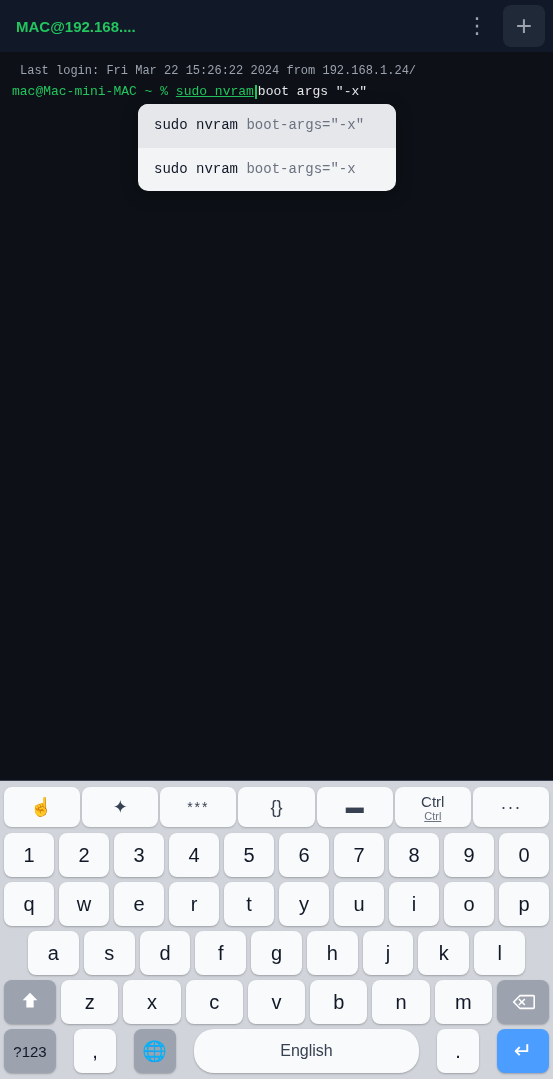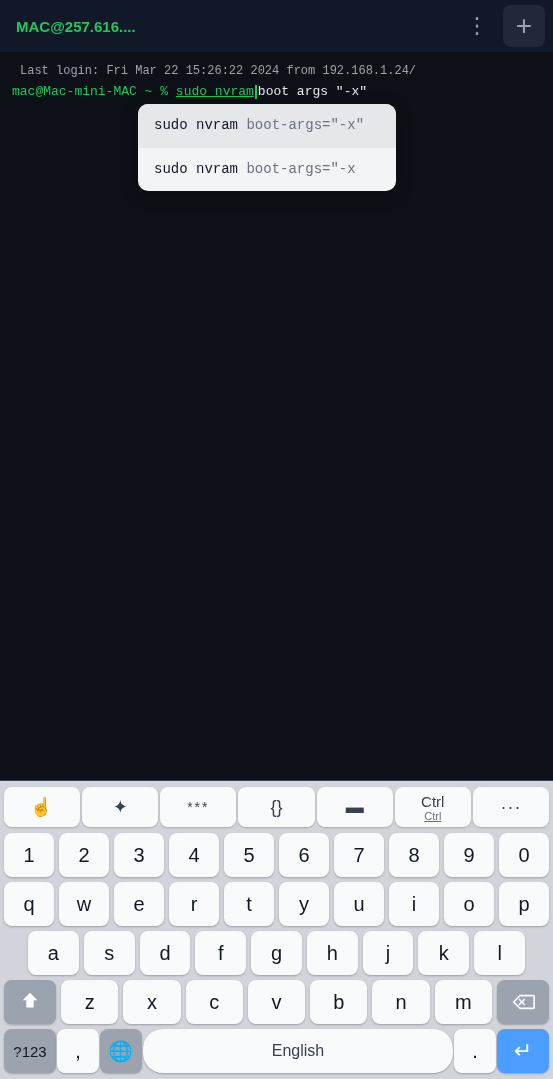--- a/index.html
+++ b/index.html
@@ -290,21 +290,21 @@
     }
 
     .zxcv-letters .letter-key {
       flex: 1;
     }
 
     
     #bottom-row {
       display: flex;
       padding: 0 4px 6px 4px;
-      gap: 1px;
+      gap: 18px;
       align-items: center;
     }
 
     .num-switch-key {
       width: 52px;
       height: 44px;
       background: #9ca3af;
       border-radius: 8px;
       display: flex;
       align-items: center;
@@ -394,21 +394,21 @@
       height: 1px;
       background: #374151;
     }
   </style>
 </head>
 <body>
 
 <div id="terminal-container">
 
   <div id="tab-bar">
-    <span id="tab-title">MAC@257.616....</span>
+    <span id="tab-title">MAC@192.168....</span>
     <div id="tab-menu-btn">
       <span>⋮</span>
     </div>
     <div id="add-tab-btn">
       <span>+</span>
     </div>
   </div>
 
   <div id="terminal-content">
     <div id="login-line">Last login: Fri Mar 22 15:26:22 2024 from 192.168.1.24/</div>

